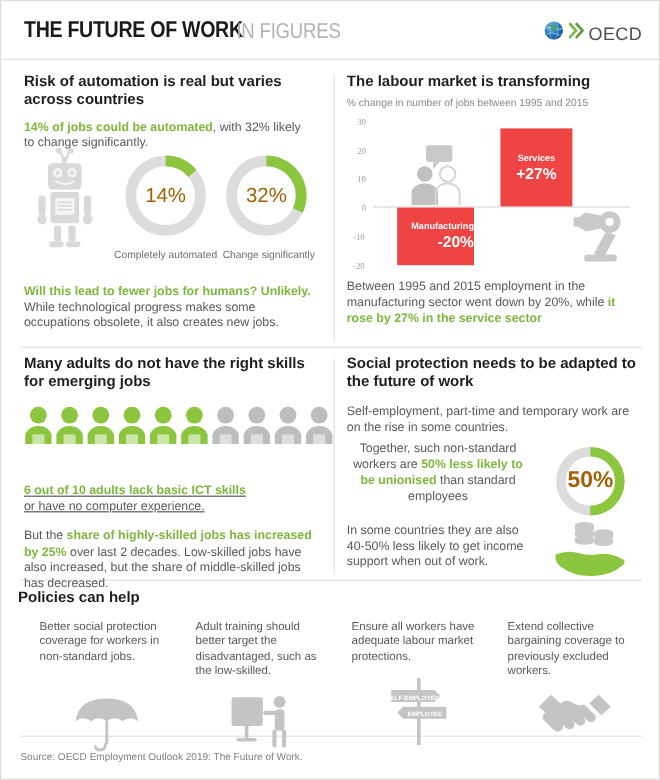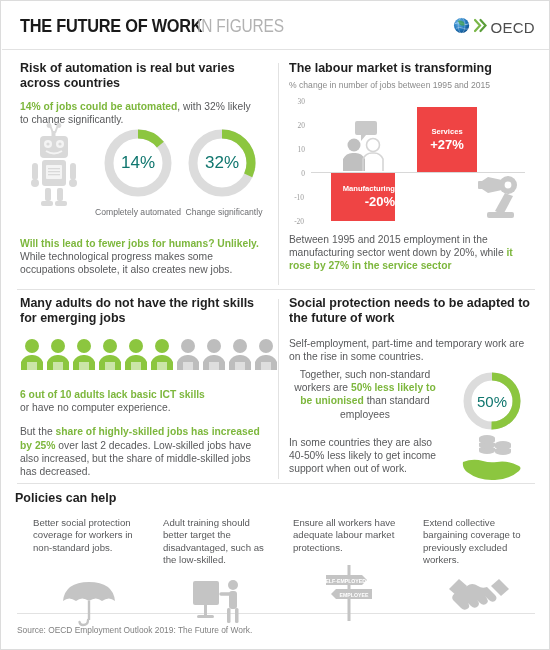--- a/index.html
+++ b/index.html
@@ -67,21 +67,21 @@
   #panel-skills{left:19px;top:295px;width:250px;height:185px;}
   #panel-social{left:288px;top:295px;width:248px;height:185px;}
   #panel-policies{left:14px;top:490px;width:522px;height:120px;}
 
   
   .donut{position:relative;}
   .donut svg{display:block;}
   .donut .val{
     position:absolute;left:0;top:0;width:100%;height:100%;
     display:flex;align-items:center;justify-content:center;
-    font-size:17px;color:#0f766e;font-weight:normal;
+    font-size:17px;color:#a16207;font-weight:normal;
   }
   .donut-cap{
     font-size:8.6px;color:#6d6e71;text-align:center;
   }
 
   
   .people{display:flex;gap:2px;}
 
   
   .chartwrap{position:relative;width:248px;height:128px;}
@@ -315,21 +315,21 @@
             <path d="M1 32 v-8 a11 11 0 0 1 11 -7 a11 11 0 0 1 11 7 v8z" fill="#bdbdbd"></path>
             <rect x="7" y="24" width="10" height="8" fill="#ffffff" opacity="0.5"></rect>
           </svg></span>
       <span><svg width="24" height="32" viewBox="0 0 24 32">
             <circle cx="12" cy="8" r="7" fill="#bdbdbd"></circle>
             <path d="M1 32 v-8 a11 11 0 0 1 11 -7 a11 11 0 0 1 11 7 v8z" fill="#bdbdbd"></path>
             <rect x="7" y="24" width="10" height="8" fill="#ffffff" opacity="0.5"></rect>
           </svg></span>
     </div>
 
-    <div class="body-text" style="margin-top:14px;width:246px;">
+    <div class="body-text" style="margin-top:28px;width:246px;text-decoration:underline;">
       <span class="green-b">6 out of 10 adults lack basic ICT skills</span><br>
       <span>or have no computer experience.</span>
     </div>
 
     <div class="body-text" style="margin-top:11px;width:248px;">
       <span>But the </span><span class="green-b">share of highly-skilled jobs has increased by 25%</span><span> over last 2 decades. Low-skilled jobs have also increased, but the share of middle-skilled jobs has decreased.</span>
     </div>
   </div>
 
   <div class="panel" id="panel-social">
@@ -339,21 +339,21 @@
 
     <div style="position:absolute;left:0;top:72px;width:248px;height:62px;text-align:center;">
       <div class="body-text" style="position:absolute;left:0;top:0;width:152px;">
         <span>Together, such non-standard workers are </span><span class="green-b">50% less likely to be unionised</span><span> than standard employees</span>
       </div>
       <div class="donut" style="position:absolute;left:172px;top:2px;width:62px;height:62px;">
         <svg width="62" height="62" viewBox="0 0 62 62">
           <circle cx="31" cy="31" r="24.5" fill="none" stroke="#dcdcdc" stroke-width="8"></circle>
           <circle cx="31" cy="31" r="24.5" fill="none" stroke="#8cc63f" stroke-width="8" stroke-dasharray="77 77" transform="rotate(-90 31 31)"></circle>
         </svg>
-        <div class="val" style="font-size:15px;">50%</div>
+        <div class="val" style="font-size:19px;font-weight:bold;">50%</div>
       </div>
     </div>
 
     <div style="position:absolute;left:0;top:140px;width:248px;height:48px;">
       <div class="body-text" style="position:absolute;left:0;top:0;width:160px;">In some countries they are also 40-50% less likely to get income support when out of work.</div>
       <span style="position:absolute;left:172px;top:-6px;">
         <svg width="62" height="52" viewBox="0 0 62 52">
           <g fill="#c9c9c9">
             <ellipse cx="26" cy="8" rx="8" ry="3"></ellipse>
             <rect x="18" y="8" width="16" height="3"></rect>

